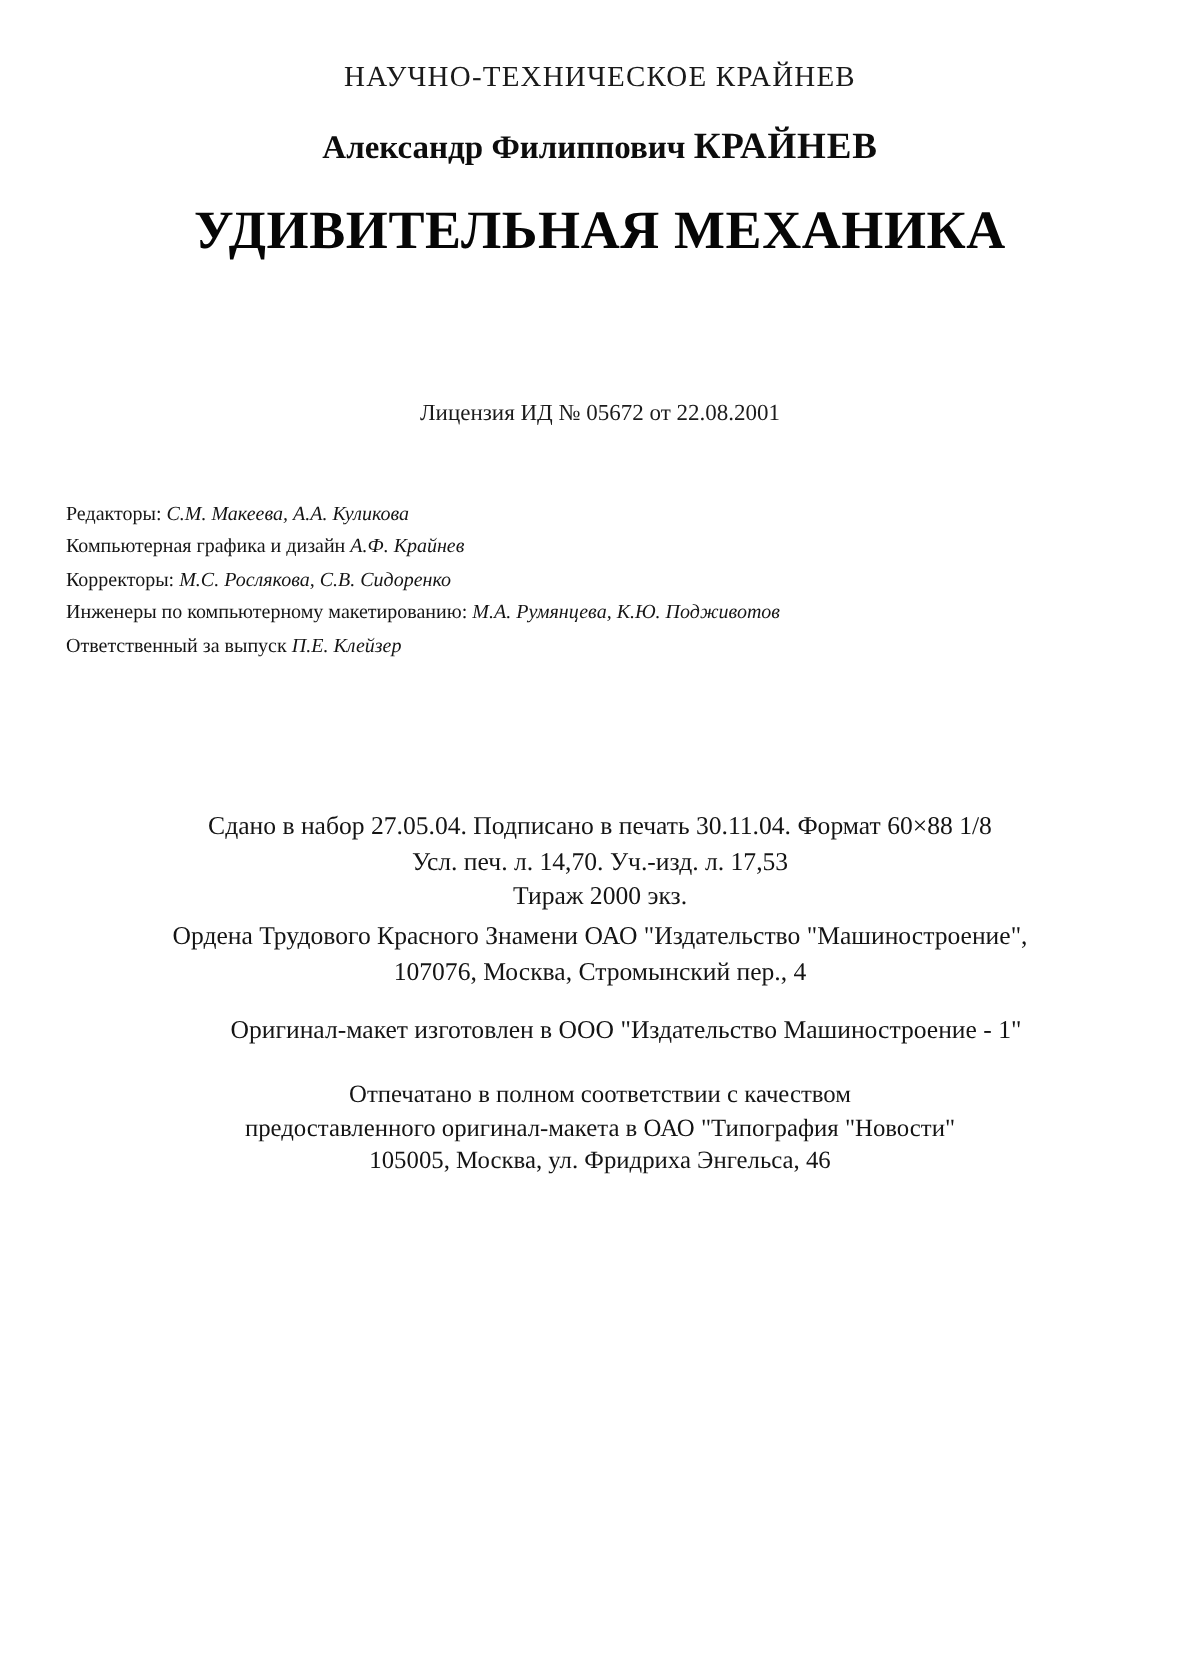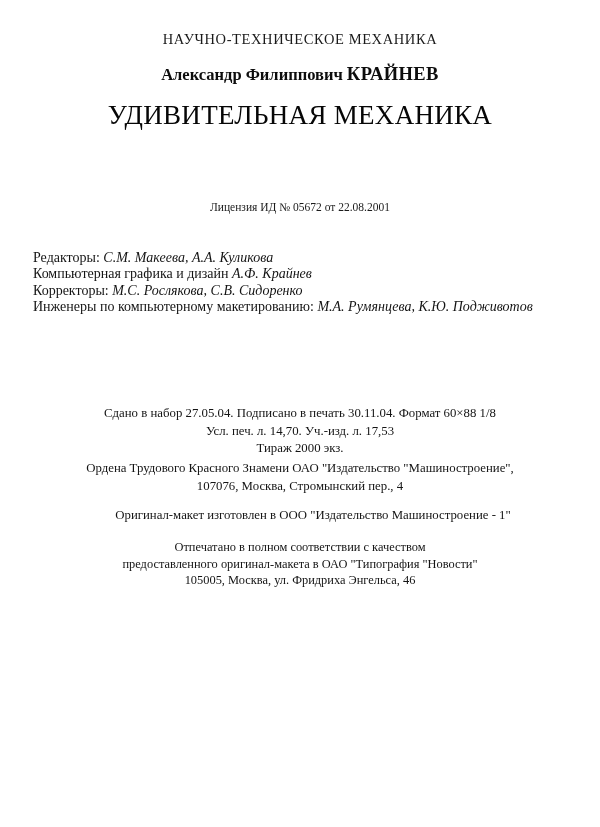--- a/index.html
+++ b/index.html
@@ -44,21 +44,21 @@
     font-size: 18.5px;
     letter-spacing: 0.4px;
   }
   .book-title {
     position: absolute;
     top: 100px;
     left: 0;
     width: 100%;
     text-align: center;
     font-size: 27px;
-    font-weight: normal;
+    font-weight: bold;
     letter-spacing: 0.3px;
     color: #060606;
   }
 
   
   .licence-line {
     position: absolute;
     top: 201px;
     left: 0;
     width: 100%;
@@ -66,21 +66,21 @@
     font-size: 11.5px;
     color: #1b1b1b;
   }
 
   
   .credits {
     position: absolute;
     top: 250px;
     left: 33px;
     width: 540px;
-    font-size: 14px;
+    font-size: 10px;
     line-height: 16.4px;
     color: #141414;
   }
   .credits .row {
     white-space: nowrap;
   }
   .credits .names {
     font-style: italic;
   }
 
@@ -131,21 +131,21 @@
     font-size: 12.4px;
     line-height: 16.6px;
     color: #141414;
   }
 </style>
 </head>
 <body>
 
 <div class="page">
 
-  <div class="series-line">НАУЧНО-ТЕХНИЧЕСКОЕ МЕХАНИКА</div>
+  <div class="series-line">НАУЧНО-ТЕХНИЧЕСКОЕ КРАЙНЕВ</div>
 
   <div class="author-line">
     <span>Александр Филиппович</span>
     <span class="surname">КРАЙНЕВ</span>
   </div>
 
   <div class="book-title">УДИВИТЕЛЬНАЯ МЕХАНИКА</div>
 
   <div class="licence-line">Лицензия ИД № 05672 от 22.08.2001</div>
 
@@ -159,20 +159,24 @@
       <span class="names">А.Ф. Крайнев</span>
     </div>
     <div class="row">
       <span>Корректоры:</span>
       <span class="names">М.С. Рослякова, С.В. Сидоренко</span>
     </div>
     <div class="row">
       <span>Инженеры по компьютерному макетированию:</span>
       <span class="names">М.А. Румянцева, К.Ю. Подживотов</span>
     </div>
+    <div class="row">
+      <span>Ответственный за выпуск</span>
+      <span class="names">П.Е. Клейзер</span>
+    </div>
   </div>
 
   <div class="production">
     <div>Сдано в набор 27.05.04. Подписано в печать 30.11.04. Формат  60×88 1/8</div>
     <div>Усл. печ. л. 14,70. Уч.-изд. л. 17,53</div>
     <div>Тираж 2000 экз.</div>
   </div>
 
   <div class="publisher">
     <div>Ордена Трудового Красного Знамени ОАО "Издательство "Машиностроение",</div>

